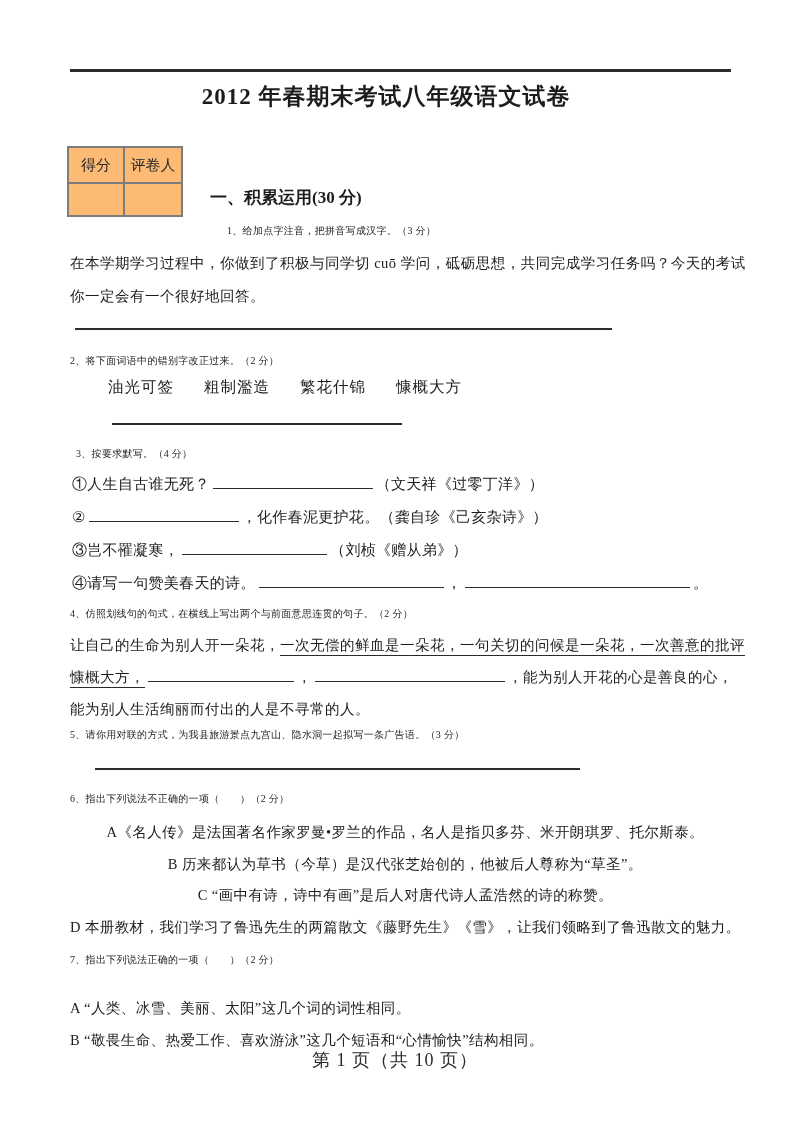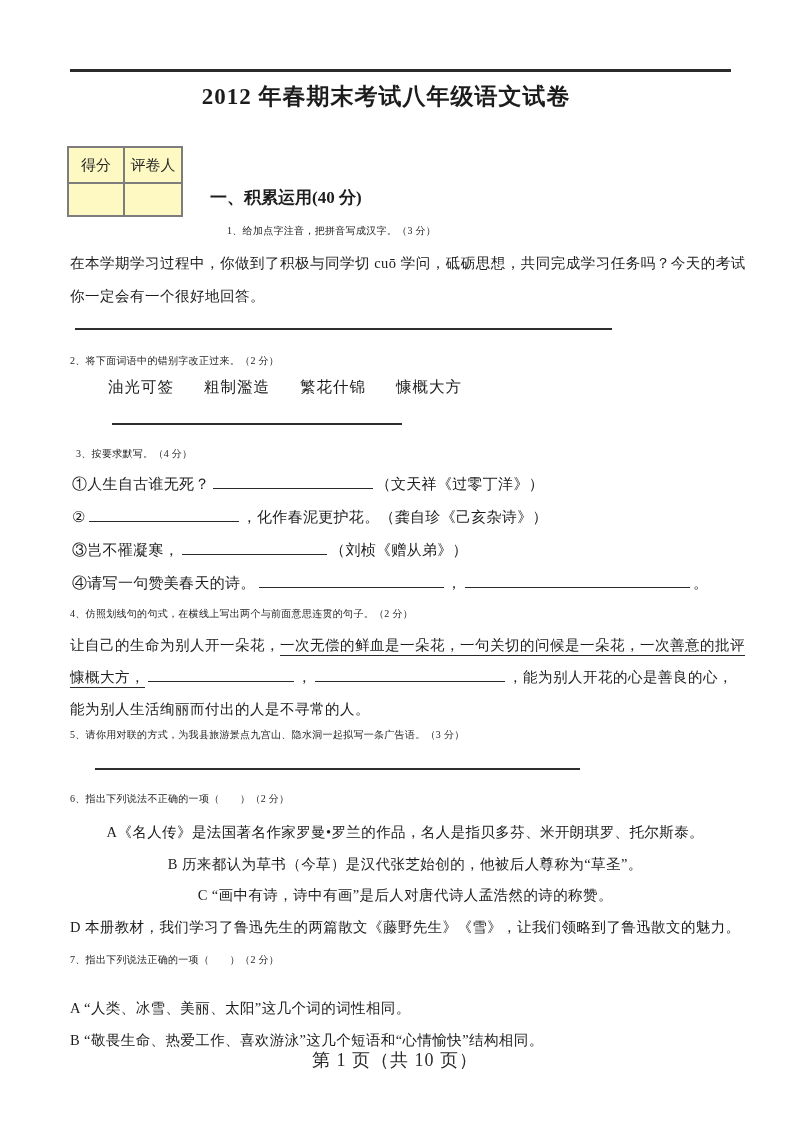--- a/index.html
+++ b/index.html
@@ -8,21 +8,21 @@
   .page {
     position:relative; width:800px; height:1132px; margin:0 auto;
     background:#ffffff; color:#1c1c1c; overflow:hidden;
   }
   .rule { position:absolute; height:2px; background:#2e2e2e; }
   .top-rule { position:absolute; left:70px; top:69px; width:661px; height:3px; background:#2b2b2b; }
   .title {
     position:absolute; left:0; top:82px; width:772px; text-align:center;
     font-size:23px; font-weight:bold; letter-spacing:1px; line-height:30px; white-space:nowrap;
   }
-  table.score { position:absolute; left:67px; top:146px; border-collapse:collapse; background:#fef9c3; }
+  table.score { position:absolute; left:67px; top:146px; border-collapse:collapse; background:#fdba74; }
   table.score td {
     border:2px solid #7d7d7d; text-align:center; vertical-align:middle;
     font-size:15px; color:#2a2a2a;
   }
   table.score tr.hdr td { height:36px; }
   table.score tr.val td { height:33px; }
   table.score td.c1 { width:56px; }
   table.score td.c2 { width:58px; }
   .sec-heading { position:absolute; left:210px; top:186px; font-size:17px; font-weight:bold; white-space:nowrap; }
   .prompt { position:absolute; font-size:10px; line-height:21px; white-space:nowrap; letter-spacing:0.3px; }
@@ -60,21 +60,21 @@
       <td class="c1">得分</td>
       <td class="c2">评卷人</td>
     </tr>
     <tr class="val">
       <td class="c1"></td>
       <td class="c2"></td>
     </tr>
   </tbody>
     </table>
 
-  <div class="sec-heading">一、积累运用(40 分)</div>
+  <div class="sec-heading">一、积累运用(30 分)</div>
 
   <div class="prompt" style="left:227px; top:220px;">1、给加点字注音，把拼音写成汉字。（3 分）</div>
 
   <div class="para" style="left:70px; top:247px;">
     <div class="ln">在本学期学习过程中，你做到了积极与同学切 cuō 学问，砥砺思想，共同完成学习任务吗？今天的考试</div>
     <div class="ln">你一定会有一个很好地回答。</div>
   </div>
 
   <div class="rule" style="left:75px; top:328px; width:537px;"></div>
 

